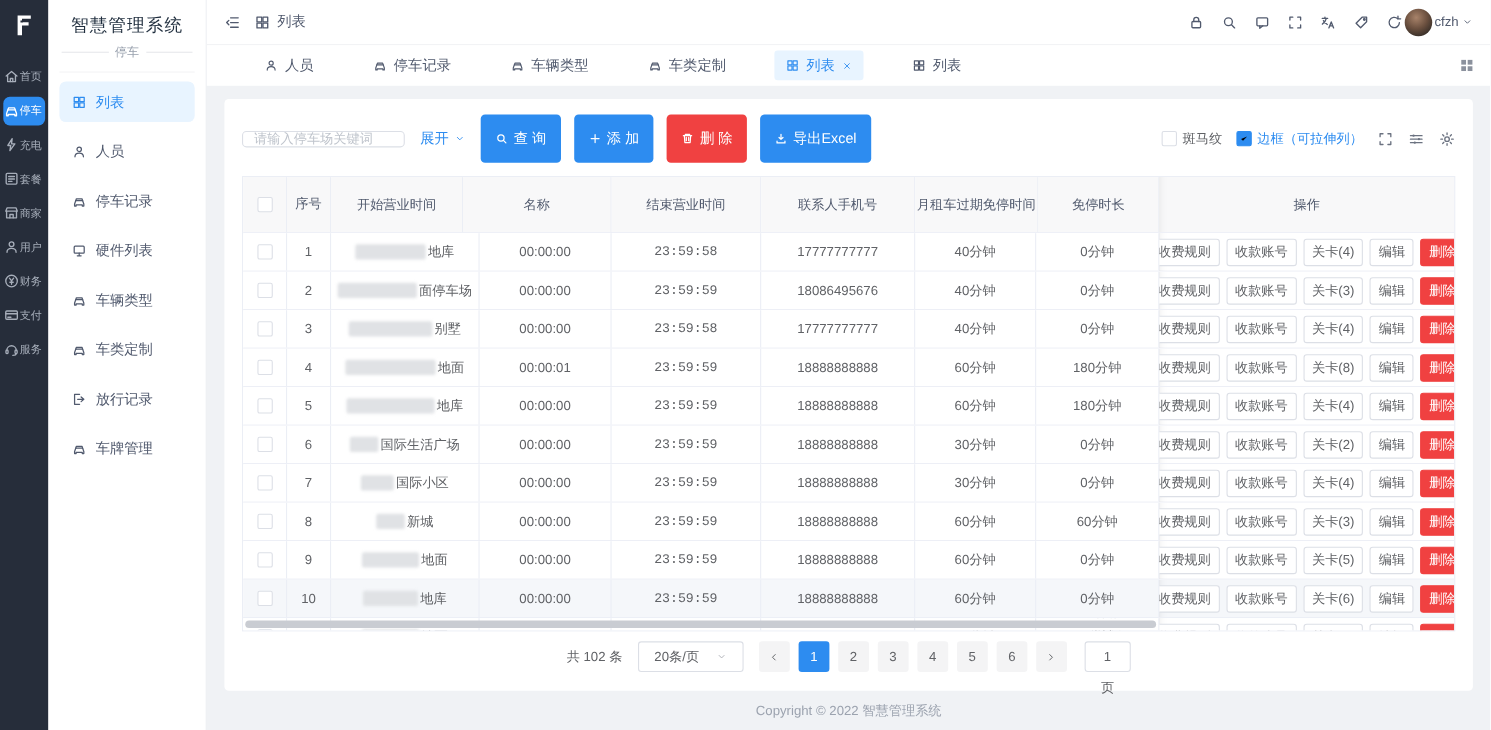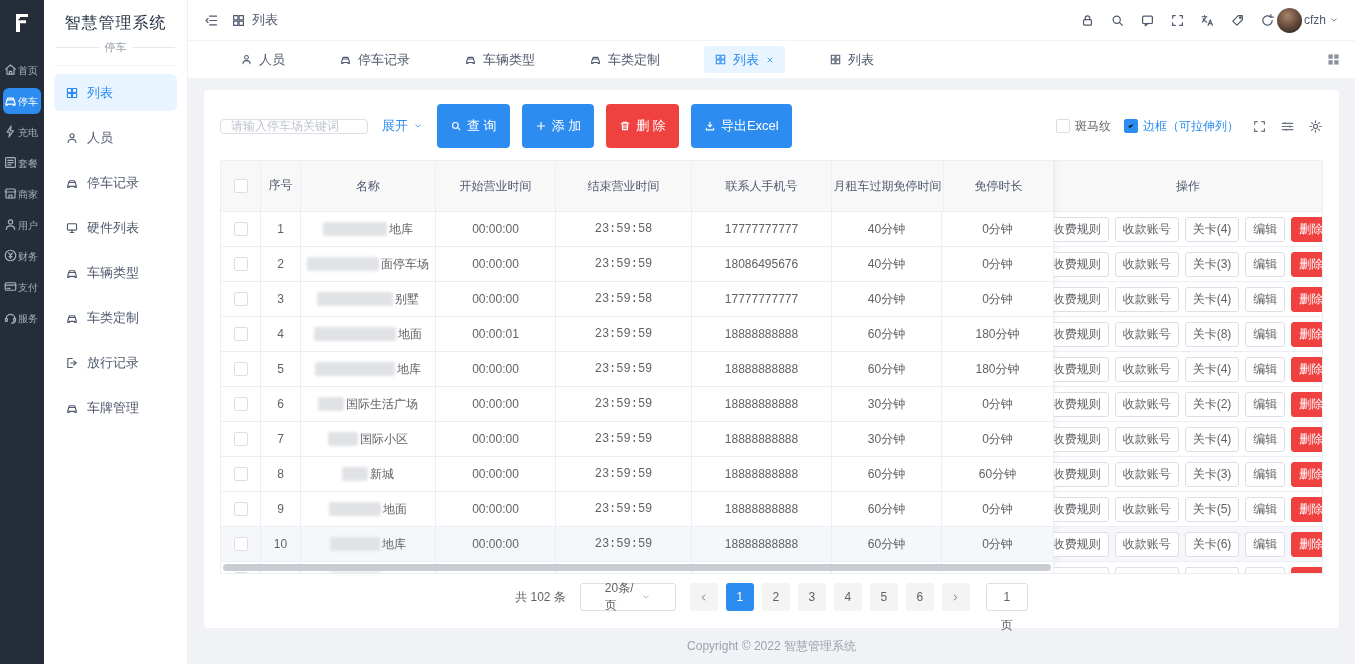--- a/index.html
+++ b/index.html
@@ -85,21 +85,21 @@
   .blur-box{height:14px;border-radius:2px;background:#e0e2e5;filter:blur(1.6px);display:inline-block;margin-right:2px;}
   .op-btn{border:1px solid #dcdfe6;border-radius:3px;background:#fff;color:#606266;font-size:12px;padding:3px 7px;margin:0 3px;cursor:pointer;white-space:nowrap;}
   .op-btn.danger{background:#f04141;border-color:#f04141;color:#fff;}
   .hscroll{position:absolute;left:2px;bottom:2px;width:828px;height:7px;border-radius:4px;background:#c9ccd2;cursor:pointer;}
 
   
   .pager{height:46px;display:flex;align-items:center;justify-content:center;gap:8px;font-size:12px;color:#606266;flex-shrink:0;}
   .page-btn{min-width:28px;height:28px;border-radius:3px;background:#f4f4f5;display:inline-flex;align-items:center;justify-content:center;font-size:12px;color:#606266;cursor:pointer;padding:0 4px;}
   .page-btn.active{background:#2d8cf0;color:#fff;}
   .page-btn .icon svg{width:11px;height:11px;}
-  .size-select{width:96px;height:28px;border:1px solid #dcdfe6;border-radius:3px;display:flex;align-items:center;justify-content:space-between;padding:0 24px;color:#606266;background:#fff;cursor:pointer;margin:0 6px;}
+  .size-select{width:96px;height:28px;border:1px solid #dcdfe6;border-radius:3px;display:flex;align-items:center;justify-content:space-between;padding:0 14px;color:#606266;background:#fff;cursor:pointer;margin:0 6px;}
   .size-select .icon svg{width:10px;height:10px;color:#a8abb2;}
   .goto{display:flex;align-items:center;gap:6px;margin-left:8px;flex-direction:column;}
   .goto-input{width:42px;height:28px;border:1px solid #dcdfe6;border-radius:3px;text-align:center;font-size:12px;color:#606266;outline:none;}
 
   .footer{height:36px;display:flex;align-items:center;justify-content:center;color:#9ca3af;font-size:12px;flex-shrink:0;}
 </style>
 </head>
 <body>
 
 <div class="app">
@@ -519,25 +519,25 @@
 
         <div class="table-wrap">
           <div class="thead">
               <div class="trow">
                 <div class="tcell c-sel">
                   <span class="cb"></span>
                 </div>
                 <div class="tcell c-idx">
                   <span>序号</span>
                 </div>
-                <div class="tcell c-name">
-                  <span>名称</span>
-                </div>
                 <div class="tcell c-start">
                   <span>开始营业时间</span>
+                </div>
+                <div class="tcell c-name">
+                  <span>名称</span>
                 </div>
                 <div class="tcell c-end">
                   <span>结束营业时间</span>
                 </div>
                 <div class="tcell c-phone">
                   <span>联系人手机号</span>
                 </div>
                 <div class="tcell c-month">
                   <span>月租车过期免停时间</span>
                 </div>

